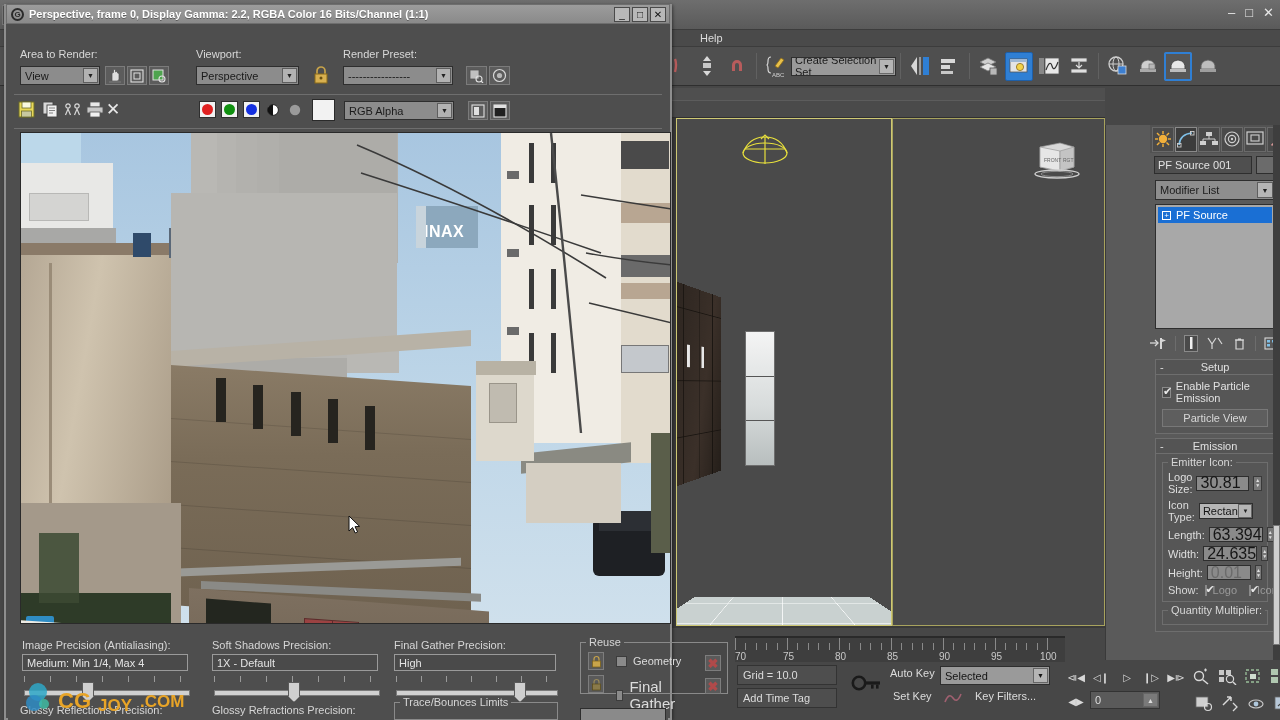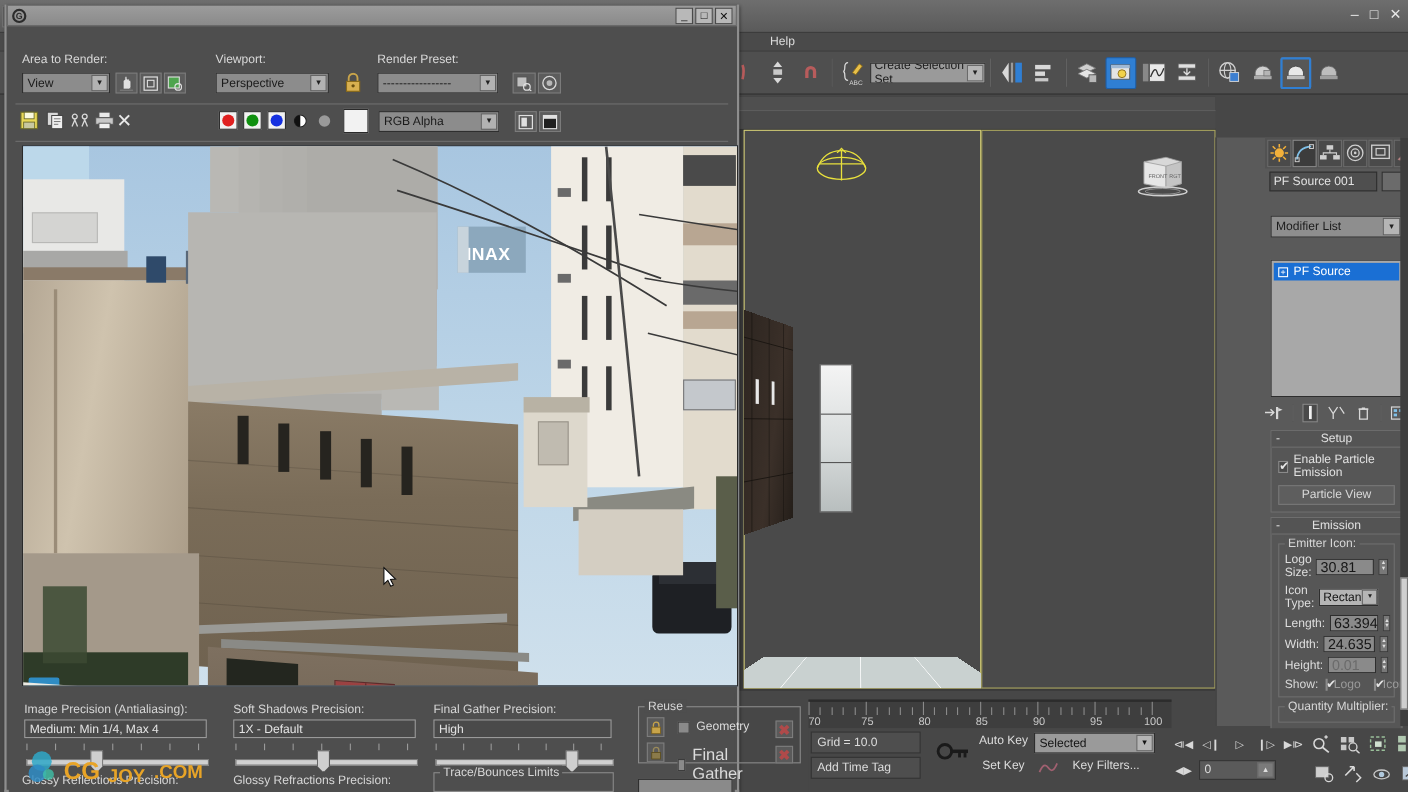--- a/index.html
+++ b/index.html
@@ -123,21 +123,21 @@
   .cp-tab.active { background:#3c3c3c; border-color:#8a8a8a; }
 
   .cp-namerow { display:flex; padding:3px 4px 2px 4px; gap:4px; }
   .cp-name {
     flex:1; height:18px; background:#4f4f4f; border:1px solid #2e2e2e;
     color:#e2e2e2; font-size:11px; display:flex; align-items:center; padding-left:3px;
   }
   .cp-color { width:20px; height:18px; background:#6b6b6b; border:1px solid #2e2e2e; }
 
   .cp-modlist {
-    margin:20px 5px; height:20px; background:#8e8e8e; border:1px solid #2e2e2e;
+    margin:4px 5px; height:20px; background:#8e8e8e; border:1px solid #2e2e2e;
     color:#1c1c1c; font-size:11px; display:flex; align-items:center; padding-left:4px;
     position:relative;
   }
   .cp-modlist .arrowbox {
     position:absolute; right:1px; top:1px; width:16px; height:16px; background:#b5b5b5;
     border:1px solid #5e5e5e; display:flex; align-items:center; justify-content:center; font-size:7px; color:#222;
   }
   .cp-stack {
     margin:2px 5px; height:125px; background:#a8a8a8; border:1px solid #2e2e2e; padding:2px;
   }
@@ -155,21 +155,21 @@
   .rollout-hdr .minus { position:absolute; left:4px; top:1px; }
   .rollout-body { padding:5px 6px 6px 6px; }
   .chkrow { display:flex; align-items:center; gap:5px; font-size:11px; color:#e0e0e0; margin-bottom:5px;}
   .chk { width:11px; height:11px; background:#4a4a4a; border:1px solid #8a8a8a; position:relative;}
   .chk.on::after { content:"\2714"; position:absolute; left:0px; top:-3px; font-size:11px; color:#e8e8e8;}
   .pvbtn { width:100%; height:18px; background:#5e5e5e; border:1px solid #787878; display:flex; align-items:center; justify-content:center; font-size:11px;}
   .group { border:1px solid #6e6e6e; margin-top:3px; padding:8px 5px 5px 5px; position:relative;}
   .group-title { position:absolute; left:5px; top:-7px; background:#565656; padding:0 3px; font-size:11px; color:#d6d6d6;}
   .field-row { display:flex; align-items:center; gap:4px; margin-bottom:4px; font-size:11px; }
   .field-lbl { flex:1; text-align:left; color:#dedede; }
-  .spin-field { width:64px; height:15px; background:#8a8a8a; border:1px solid #2e2e2e; color:#161616; font-size:13px; padding-left:3px; display:flex; align-items:center;}
+  .spin-field { width:64px; height:15px; background:#8a8a8a; border:1px solid #2e2e2e; color:#161616; font-size:16px; padding-left:3px; display:flex; align-items:center;}
   .spin { width:10px; height:15px; background:#787878; border:1px solid #3a3a3a; display:flex; flex-direction:column; align-items:center; justify-content:center; font-size:5px; line-height:5px; color:#e0e0e0;}
   .combo-field { width:66px; height:16px; background:#b5b5b5; border:1px solid #2e2e2e; color:#141414; font-size:11px; display:flex; align-items:center; padding-left:3px; position:relative;}
   .combo-field .arrowbox { position:absolute; right:0px; top:0px; width:14px; height:14px; background:#b5b5b5; border:1px solid #666; display:flex; align-items:center; justify-content:center; font-size:6px; color:#222;}
   .showrow { display:flex; align-items:center; gap:6px; font-size:11px; margin-top:3px;}
   .cp-scroll { position:absolute; right:0px; top:0; width:7px; height:535px; background:#3e3e3e;}
   .cp-scroll .thumb { position:absolute; left:0; top:400px; width:7px; height:120px; background:#cfcfcf; border:1px solid #777;}
 
   
   #timeline-ruler {
     position:absolute; left:735px; top:636px; width:330px; height:26px;
@@ -776,20 +776,21 @@
           <path d="M5 11 L12 5 M12 5 L12 9 M12 5 L8 5" stroke="#444" stroke-width="1.2" fill="none"></path>
         </svg>
     </div>
   </div>
 </div>
 
 <div id="rfw">
 
   <div id="rfw-title">
     <span class="ico">G</span>
+    <span class="txt">Perspective, frame 0, Display Gamma: 2.2, RGBA Color 16 Bits/Channel (1:1)</span>
     <div id="rfw-winbtns">
       <span class="wbtn">_</span>
       <span class="wbtn">□</span>
       <span class="wbtn">✕</span>
     </div>
   </div>
 
   <div class="rfw-row1">
     <div class="lblsm" style="position:absolute;left:14px;top:22px;">Area to Render:</div>
     <div class="dd" style="position:absolute;left:14px;top:40px;width:80px;height:19px;">

